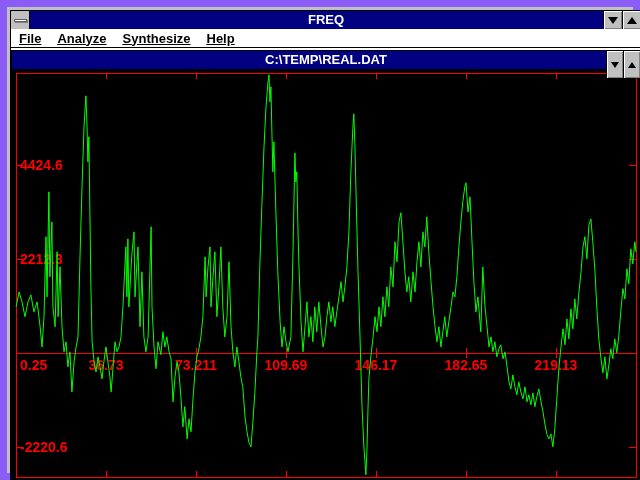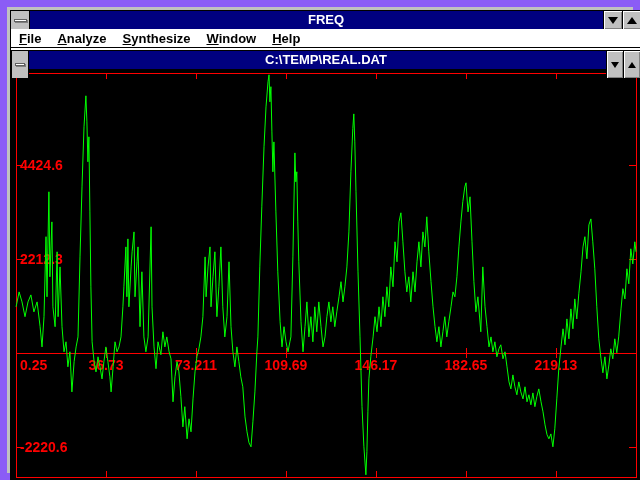--- a/index.html
+++ b/index.html
@@ -18,28 +18,28 @@
           display:flex;align-items:center;justify-content:center;z-index:2;}
   .sysbtn .dash{width:13px;height:3px;background:#fff;border:1px solid #606060;box-shadow:1px 1px 0 #808080;}
   .tb-buttons{position:absolute;right:0;top:0;bottom:0;display:flex;z-index:2;}
   .tb-btn{width:19px;background:#c0c0c0;border-left:1px solid #000;
           box-shadow:inset 1px 1px 0 #fff, inset -1px -1px 0 #808080;
           display:flex;align-items:center;justify-content:center;}
   .arr-down{width:0;height:0;border-left:5px solid transparent;border-right:5px solid transparent;border-top:7px solid #000;}
   .arr-up{width:0;height:0;border-left:5px solid transparent;border-right:5px solid transparent;border-bottom:7px solid #000;}
 
   
-  .menubar{height:19px;background:#fff;border-bottom:1px solid #000;display:flex;align-items:center;}
+  .menubar{height:19px;background:#fff;border-bottom:1px solid #000;display:flex;align-items:center;text-decoration:underline;}
   .menu-item{padding:0 8px;font-size:13px;font-weight:bold;color:#000;line-height:19px;cursor:default;}
   .menu-item u{text-decoration:underline;}
 
   
   .child-window{position:absolute;left:0;top:39px;width:630px;height:433px;
                 border:1px solid #000;background:#000;}
-  .child-window .titlebar{height:27px;}
+  .child-window .titlebar{height:27px;justify-content:flex-end;}
   .child-window .sysbtn{width:17px;}
   .child-window .sysbtn .dash{width:10px;}
   .child-window .tb-btn{width:17px;}
   .child-window .arr-down{border-left-width:4px;border-right-width:4px;border-top-width:6px;}
   .child-window .arr-up{border-left-width:4px;border-right-width:4px;border-bottom-width:6px;}
 
   .plot-area{position:absolute;left:0;top:18px;width:628px;height:413px;background:#000;}
   .plot-area svg{display:block;}
   .axis-label{font-family:"Liberation Sans",sans-serif;font-weight:bold;font-size:14px;}
 </style>
@@ -61,21 +61,20 @@
         <div class="tb-btn">
           <div class="arr-up"></div>
         </div>
       </div>
     </div>
 
     <div class="menubar">
       <div class="menu-item"><u>F</u>ile</div>
       <div class="menu-item"><u>A</u>nalyze</div>
       <div class="menu-item"><u>S</u>ynthesize</div>
-      <div class="menu-item"><u>W</u>indow</div>
       <div class="menu-item"><u>H</u>elp</div>
     </div>
 
     <div class="child-window">
       <div class="titlebar">
         <div class="sysbtn">
           <div class="dash"></div>
         </div>
         <div class="title-text">C:\TEMP\REAL.DAT</div>
         <div class="tb-buttons">

